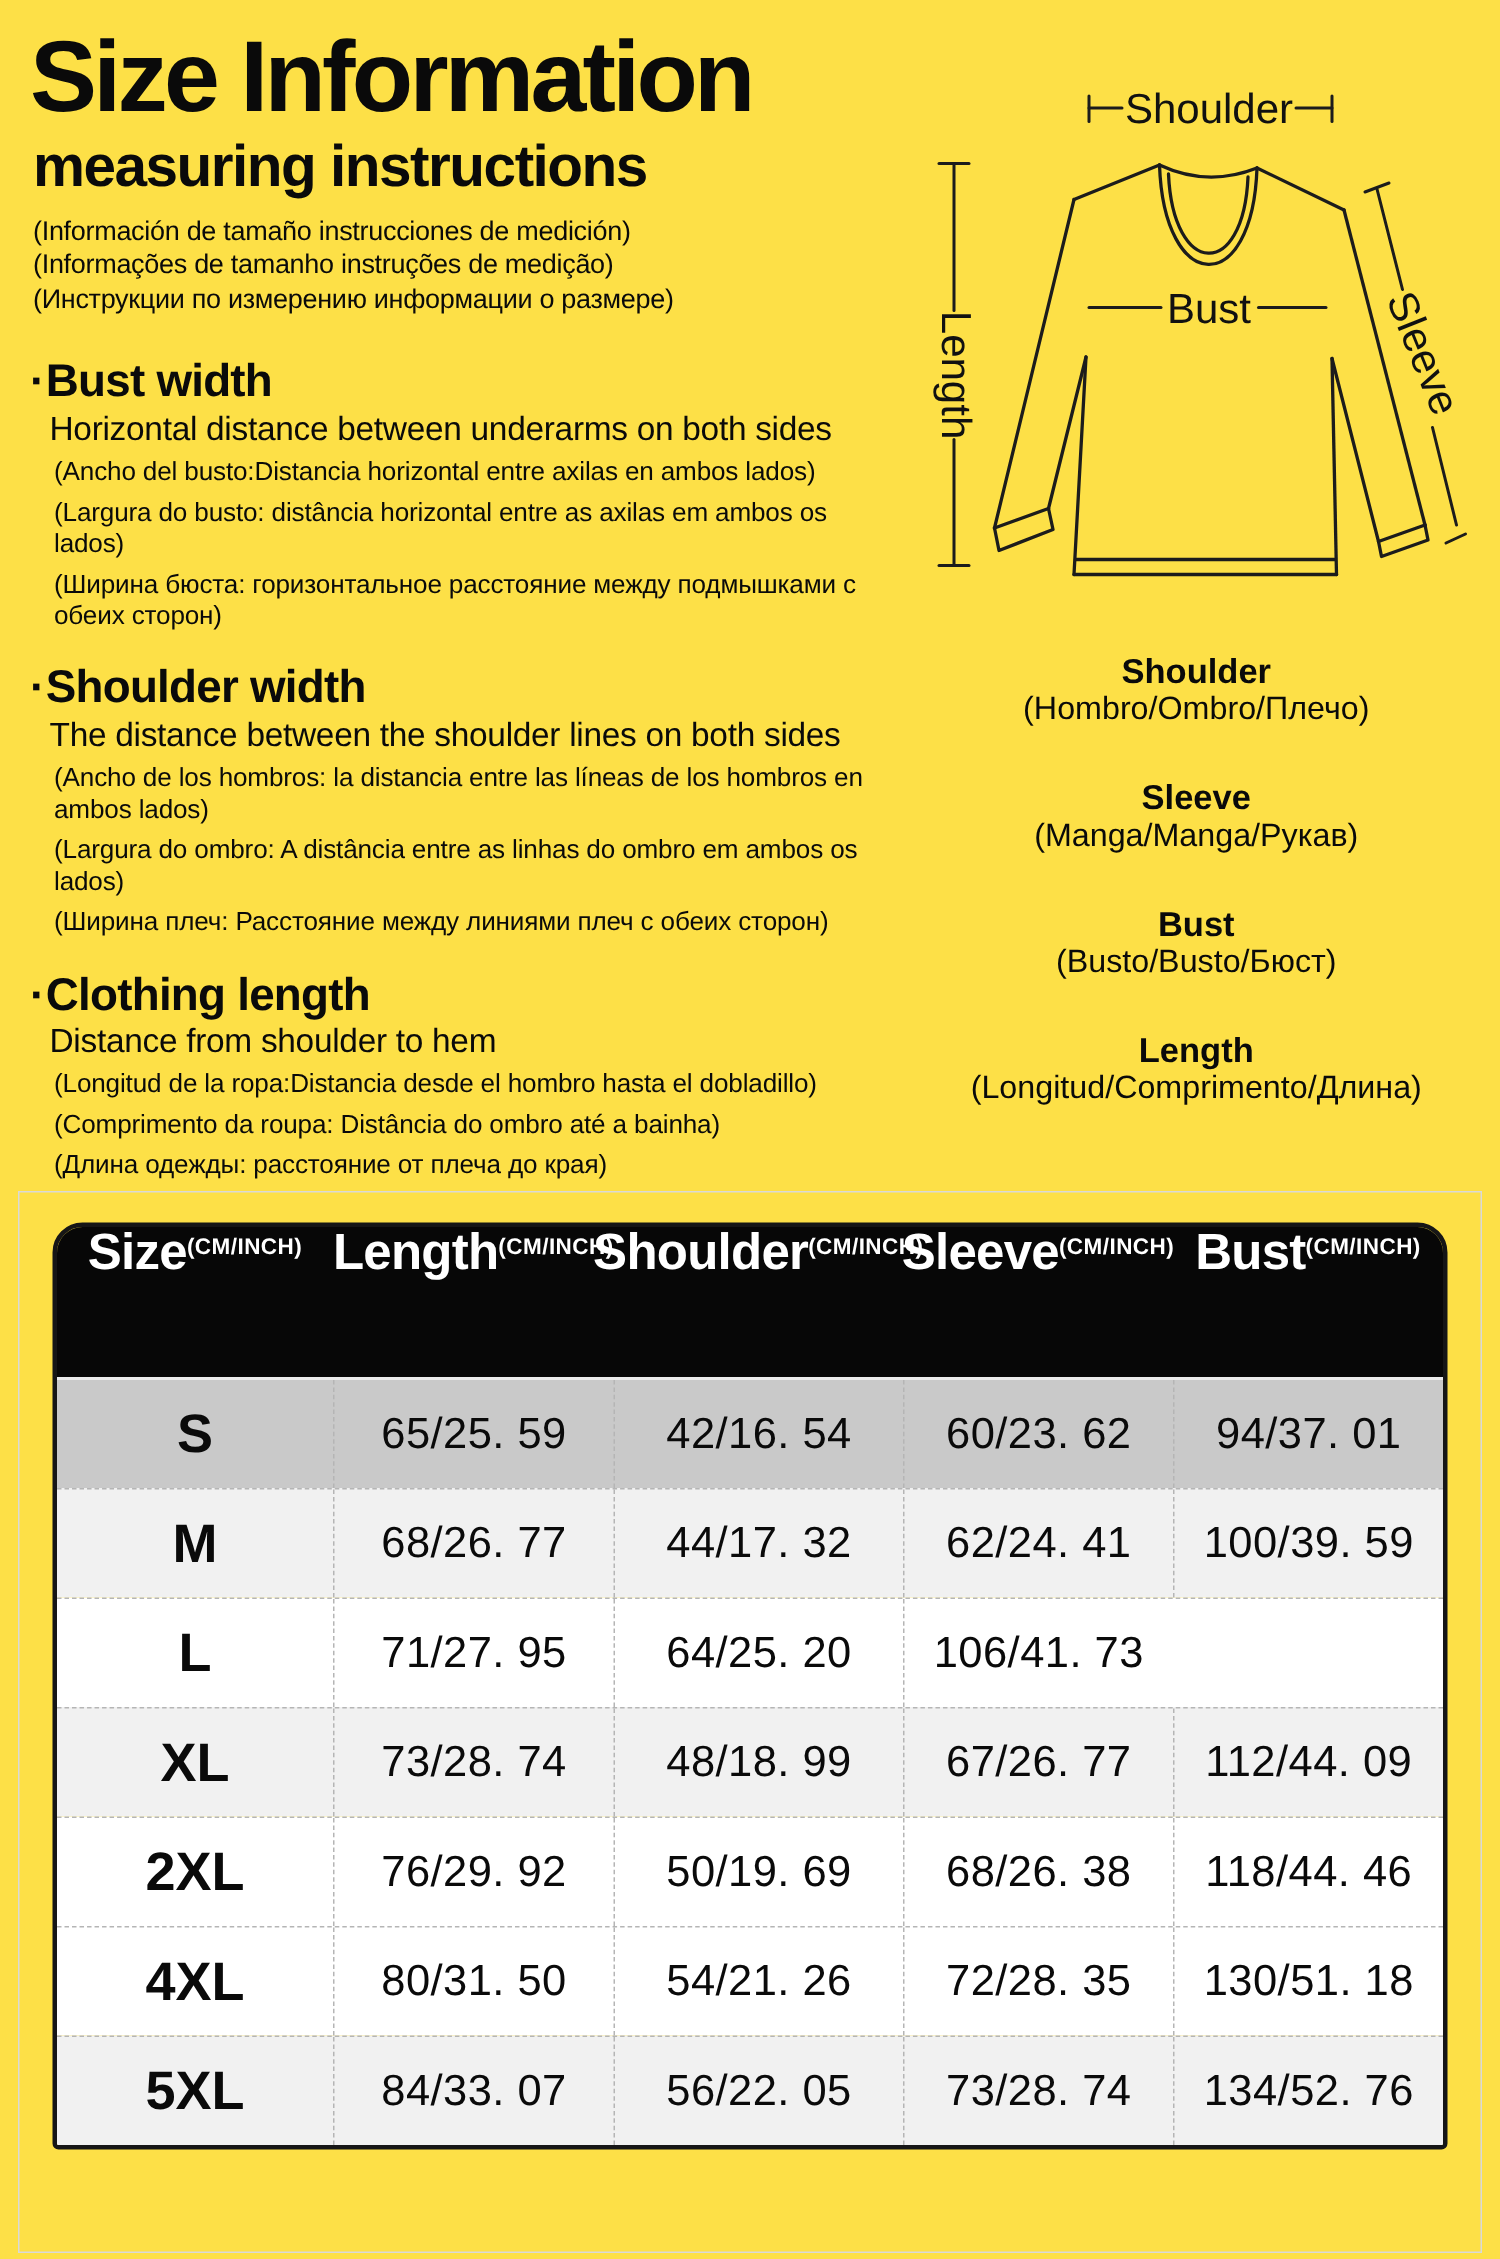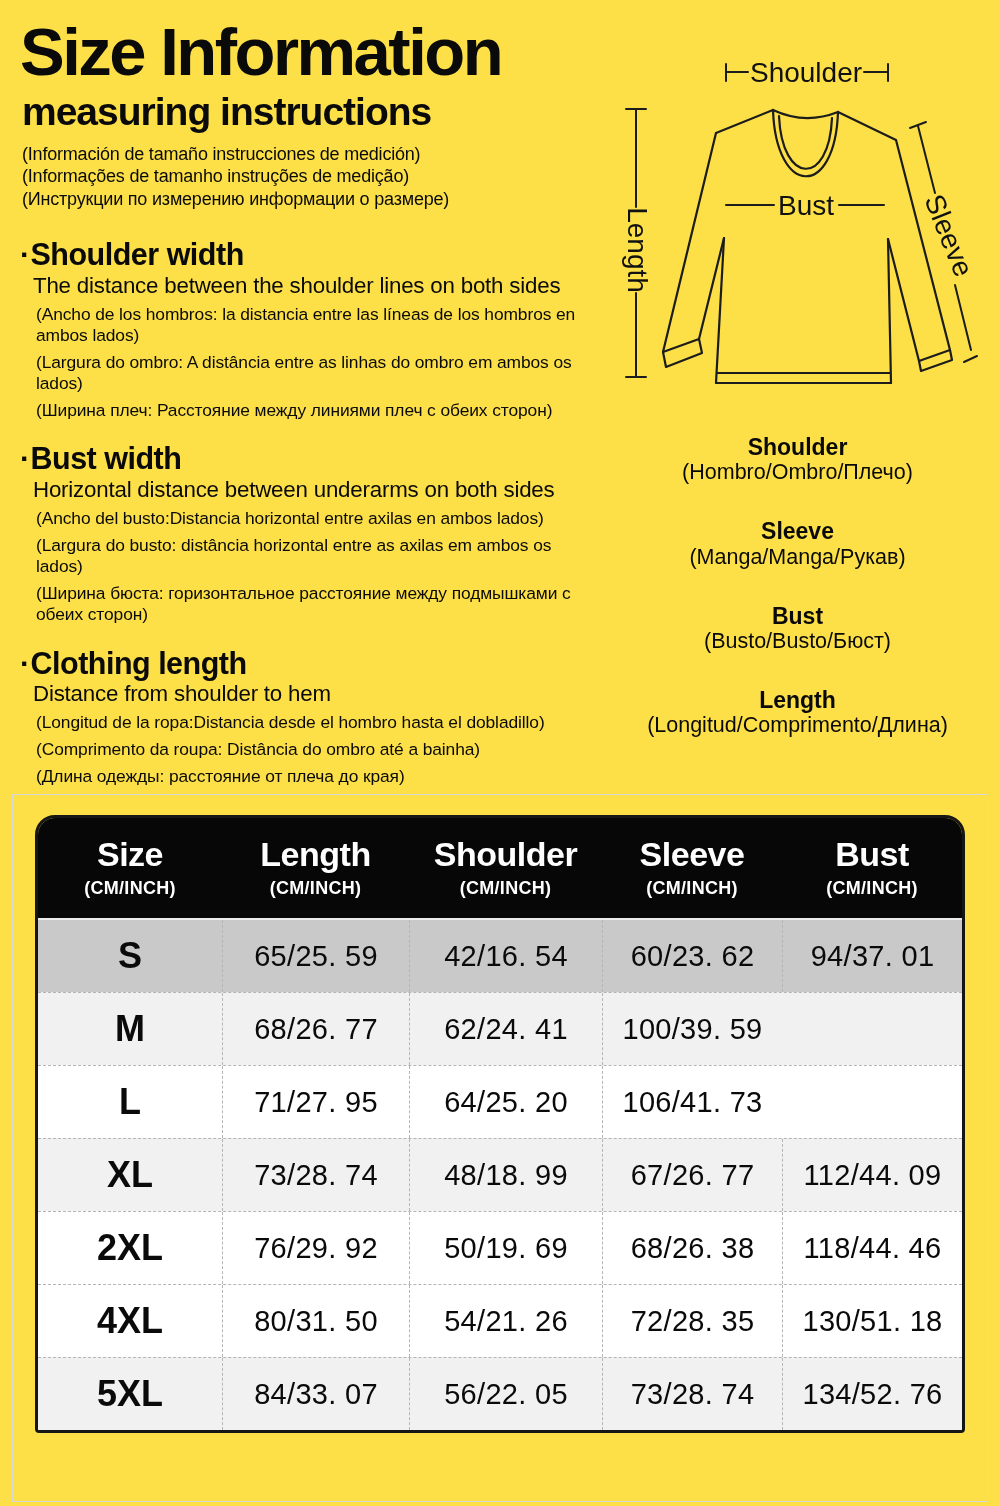--- a/index.html
+++ b/index.html
@@ -43,23 +43,23 @@
   }
   .size-table{
     position:absolute;left:35px;top:815px;width:930px;
     border:3px solid var(--table-border);
     border-radius:20px 20px 4px 4px;overflow:hidden;box-sizing:border-box;
   }
   .thead{
     display:grid;grid-template-columns:184px 187px 193px 180px 180px;
     background:var(--table-header-bg);height:100px;
   }
-  .th{display:flex;flex-direction:column;align-items:center;justify-content:center;color:var(--table-header-text);}
+  .th{display:flex;flex-direction:row;align-items:flex-start;justify-content:center;color:var(--table-header-text);}
   .th-main{font-size:34px;font-weight:700;line-height:1.05;letter-spacing:-0.5px;}
-  .th-sub{font-size:18px;font-weight:700;margin-top:5px;letter-spacing:0.3px;}
+  .th-sub{font-size:15px;font-weight:700;margin-top:5px;letter-spacing:0.3px;}
   .trow{
     display:grid;grid-template-columns:184px 187px 193px 180px 180px;
     height:72px;border-top:1px dashed var(--grid-line);
   }
   .trow.first{border-top:2px solid #ececec;}
   .r-hl{background:var(--row-highlight);}
   .r-alt{background:var(--row-alt);}
   .r-wh{background:var(--row-white);}
   .cell{display:flex;align-items:center;justify-content:center;font-size:29px;letter-spacing:0.3px;}
   .cell + .cell{border-left:1px dashed var(--grid-line);}
@@ -78,33 +78,33 @@
     <h1 class="title">Size Information</h1>
     <h2 class="subtitle">measuring instructions</h2>
     <div class="subtitle-tr">
       <div class="tr-line">(Información de tamaño instrucciones de medición)</div>
       <div class="tr-line">(Informações de tamanho instruções de medição)</div>
       <div class="tr-line">(Инструкции по измерению информации о размере)</div>
     </div>
 
     <div class="sections">
       <div class="section">
+        <h3 class="sec-head"><span class="sec-bullet">·</span><span>Bust width</span></h3>
+        <div class="sec-desc">Horizontal distance between underarms on both sides</div>
+        <div class="sec-tr">(Ancho del busto:Distancia horizontal entre axilas en ambos lados)</div>
+        <div class="sec-tr">(Largura do busto: distância horizontal entre as axilas em ambos os lados)</div>
+        <div class="sec-tr">(Ширина бюста: горизонтальное расстояние между подмышками с обеих сторон)</div>
+      </div>
+
+      <div class="section">
         <h3 class="sec-head"><span class="sec-bullet">·</span><span>Shoulder width</span></h3>
         <div class="sec-desc">The distance between the shoulder lines on both sides</div>
         <div class="sec-tr">(Ancho de los hombros: la distancia entre las líneas de los hombros en ambos lados)</div>
         <div class="sec-tr">(Largura do ombro: A distância entre as linhas do ombro em ambos os lados)</div>
         <div class="sec-tr">(Ширина плеч: Расстояние между линиями плеч с обеих сторон)</div>
-      </div>
-
-      <div class="section">
-        <h3 class="sec-head"><span class="sec-bullet">·</span><span>Bust width</span></h3>
-        <div class="sec-desc">Horizontal distance between underarms on both sides</div>
-        <div class="sec-tr">(Ancho del busto:Distancia horizontal entre axilas en ambos lados)</div>
-        <div class="sec-tr">(Largura do busto: distância horizontal entre as axilas em ambos os lados)</div>
-        <div class="sec-tr">(Ширина бюста: горизонтальное расстояние между подмышками с обеих сторон)</div>
       </div>
 
       <div class="section">
         <h3 class="sec-head"><span class="sec-bullet">·</span><span>Clothing length</span></h3>
         <div class="sec-desc">Distance from shoulder to hem</div>
         <div class="sec-tr">(Longitud de la ropa:Distancia desde el hombro hasta el dobladillo)</div>
         <div class="sec-tr">(Comprimento da roupa: Distância do ombro até a bainha)</div>
         <div class="sec-tr">(Длина одежды: расстояние от плеча до края)</div>
       </div>
     </div>
@@ -225,20 +225,21 @@
     <div class="trow first r-hl">
       <div class="cell size-cell">S</div>
       <div class="cell">65/25. 59</div>
       <div class="cell">42/16. 54</div>
       <div class="cell">60/23. 62</div>
       <div class="cell">94/37. 01</div>
     </div>
     <div class="trow r-alt">
       <div class="cell size-cell">M</div>
       <div class="cell">68/26. 77</div>
+      <div class="cell">44/17. 32</div>
       <div class="cell">62/24. 41</div>
       <div class="cell">100/39. 59</div>
     </div>
     <div class="trow r-wh">
       <div class="cell size-cell">L</div>
       <div class="cell">71/27. 95</div>
       <div class="cell">64/25. 20</div>
       <div class="cell">106/41. 73</div>
     </div>
     <div class="trow r-alt">

